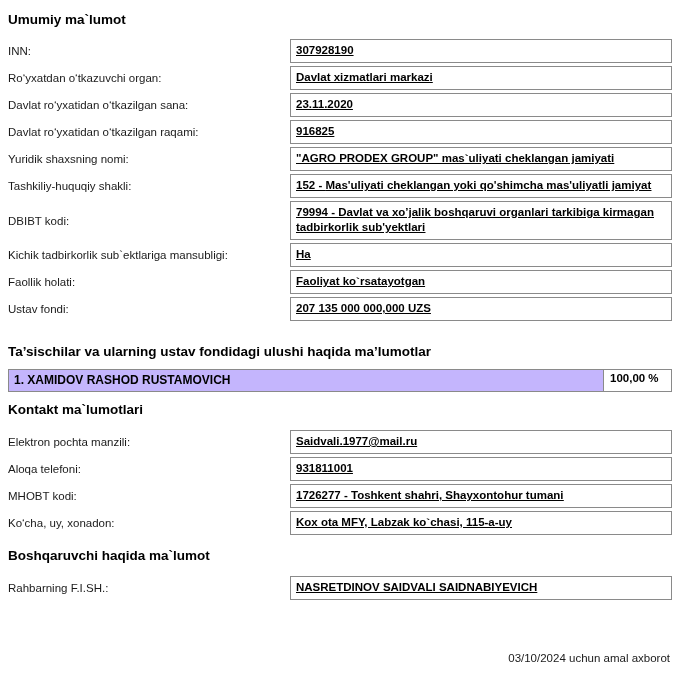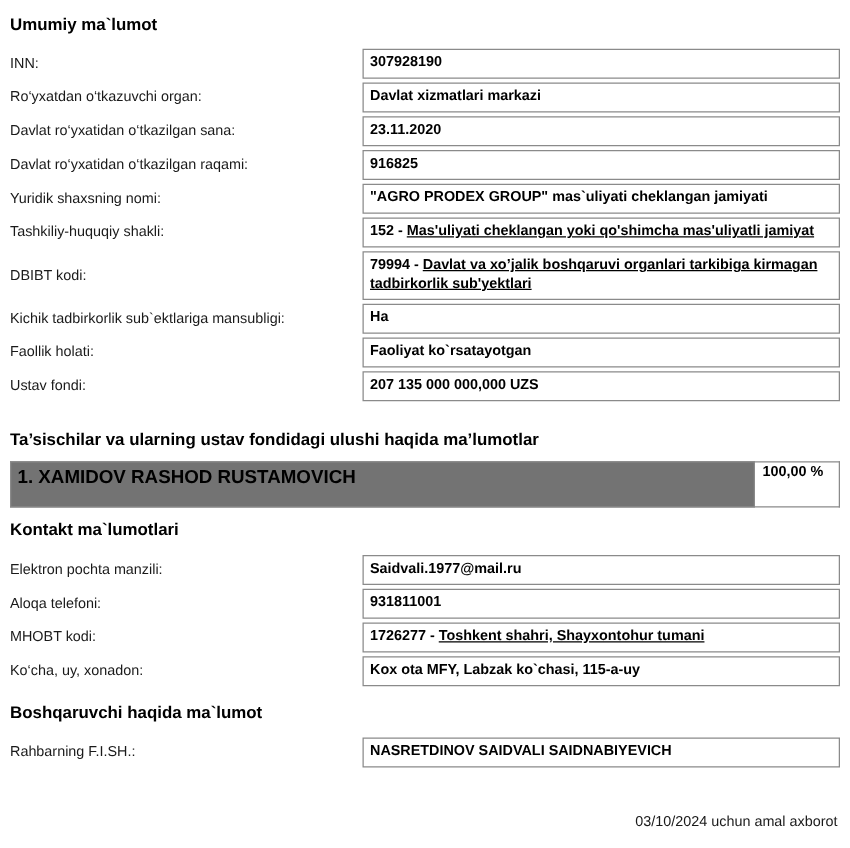--- a/index.html
+++ b/index.html
@@ -41,20 +41,21 @@
     width: 282px;
     font-size: 11.5px;
     color: #1a1a1a;
     vertical-align: middle;
     padding: 0;
     line-height: 14px;
   }
   table.info td.val {
     padding: 0;
     vertical-align: middle;
+    text-decoration: underline;
   }
   .box {
     border: 1px solid #8a8a8a;
     background: #ffffff;
     font-weight: bold;
     font-size: 11.5px;
     padding: 3px 5px 4px 5px;
     line-height: 15px;
     min-height: 15px;
     box-sizing: border-box;
@@ -64,24 +65,24 @@
   }
   .founder-row {
     display: flex;
     width: 664px;
     margin-top: 2px;
   }
   .founder-name {
     flex: 1 1 auto;
     border: 1px solid #8a8a8a;
     font-weight: bold;
-    font-size: 15px;
-    padding: 3px 5px 15px 5px;
-    box-sizing: border-box;
-    background: #737373;
+    font-size: 12px;
+    padding: 3px 5px 4px 5px;
+    box-sizing: border-box;
+    background: #c4b5fd;
   }
   .founder-share {
     width: 68px;
     border: 1px solid #8a8a8a;
     border-left: none;
     font-weight: bold;
     font-size: 11.5px;
     padding: 2px 5px 4px 6px;
     box-sizing: border-box;
     background: #fff;

